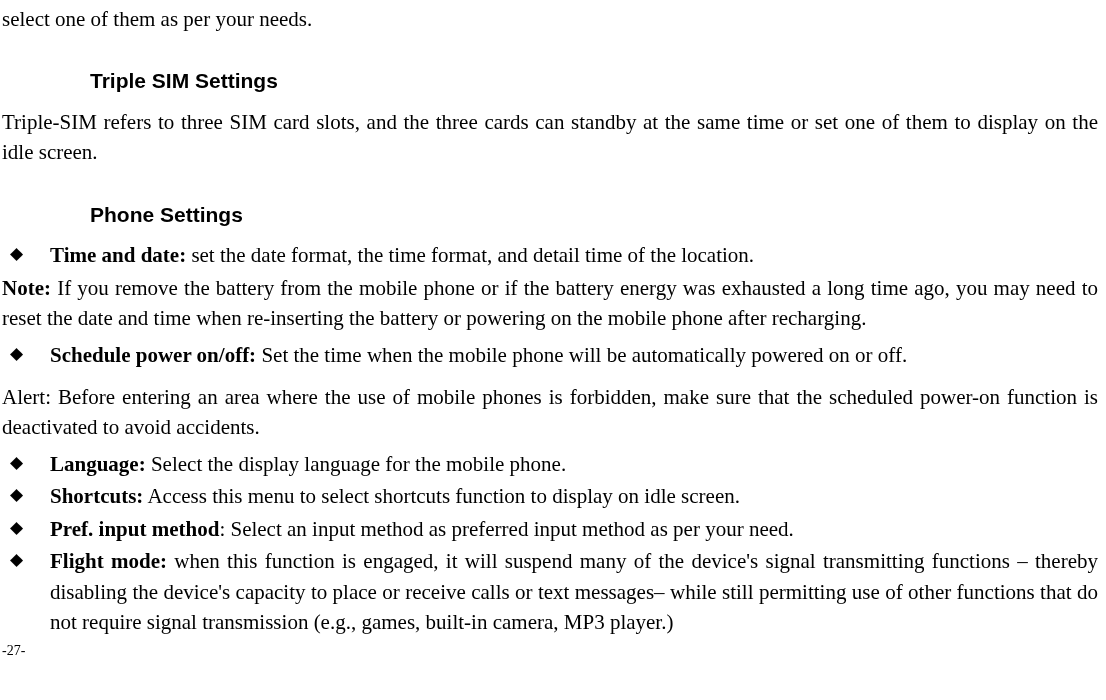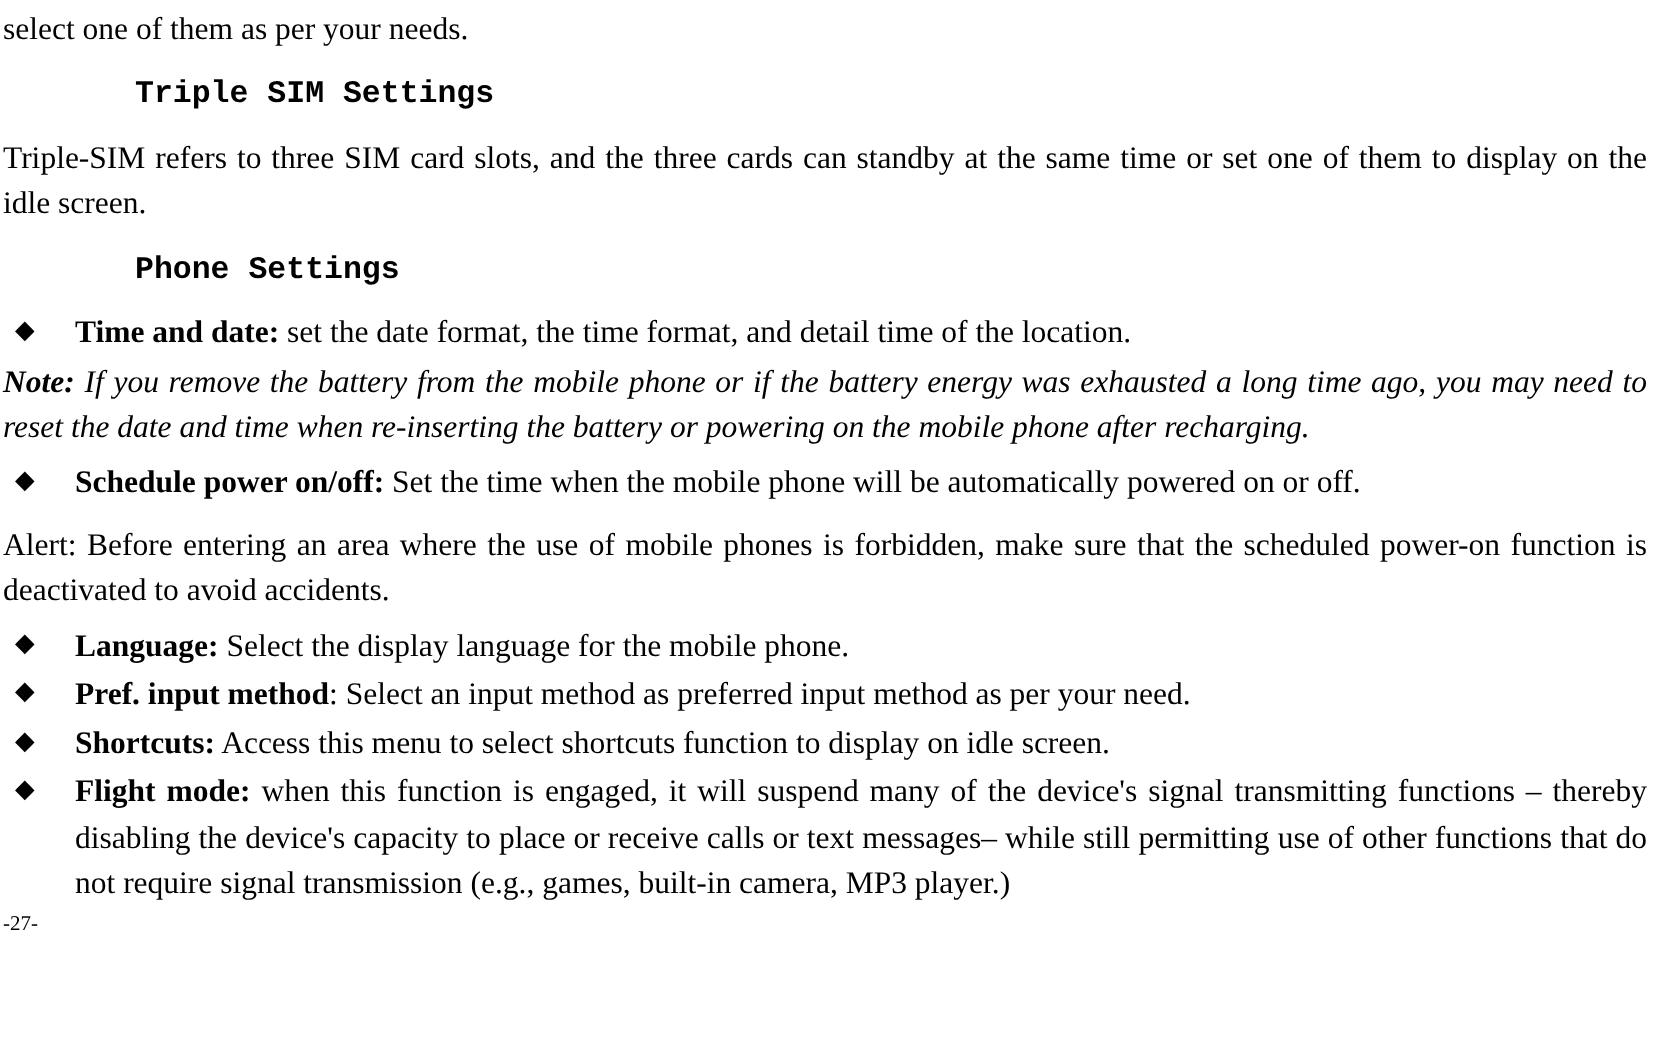--- a/index.html
+++ b/index.html
@@ -9,31 +9,30 @@
     font-size: 21px;
     line-height: 1.45;
     color: #000;
     width: 1106px;
     box-sizing: border-box;
   }
   .intro {
     margin: 0 0 6px 0;
   }
   .section-heading {
-    font-family: Liberation Mono, monospace;
+    font-family: Liberation Sans, sans-serif;
     font-weight: bold;
     font-size: 21px;
-    margin: 15px 0 10px 88px;
+    margin: 32px 0 10px 88px;
   }
   .para {
     margin: 5px 0 6px 0;
     text-align: justify;
   }
   .note {
-    font-style: italic;
     text-align: justify;
     margin: 0 0 6px 0;
   }
   .note-label {
     font-weight: bold;
   }
   .alert {
     text-align: justify;
     margin: 12px 0 6px 0;
   }
@@ -92,23 +91,23 @@
   </li>
 </ul>
 
 <p class="alert">Alert: Before entering an area where the use of mobile phones is forbidden, make sure that the scheduled power-on function is deactivated to avoid accidents.</p>
 
 <ul class="bullets">
   <li>
     <span class="b">Language:</span><span> Select the display language for the mobile phone.</span>
   </li>
   <li>
-    <span class="b">Pref. input method</span><span>: Select an input method as preferred input method as per your need.</span>
+    <span class="b">Shortcuts:</span><span> Access this menu to select shortcuts function to display on idle screen.</span>
   </li>
   <li>
-    <span class="b">Shortcuts:</span><span> Access this menu to select shortcuts function to display on idle screen.</span>
+    <span class="b">Pref. input method</span><span>: Select an input method as preferred input method as per your need.</span>
   </li>
   <li>
     <span class="b">Flight mode:</span><span> when this function is engaged, it will suspend many of the device's signal transmitting functions – thereby disabling the device's capacity to place or receive calls or text messages– while still permitting use of other functions that do not require signal transmission (e.g., games, built-in camera, MP3 player.)</span>
   </li>
 </ul>
 
 <div class="pagenum">-27-</div>
 
 </body></html>

